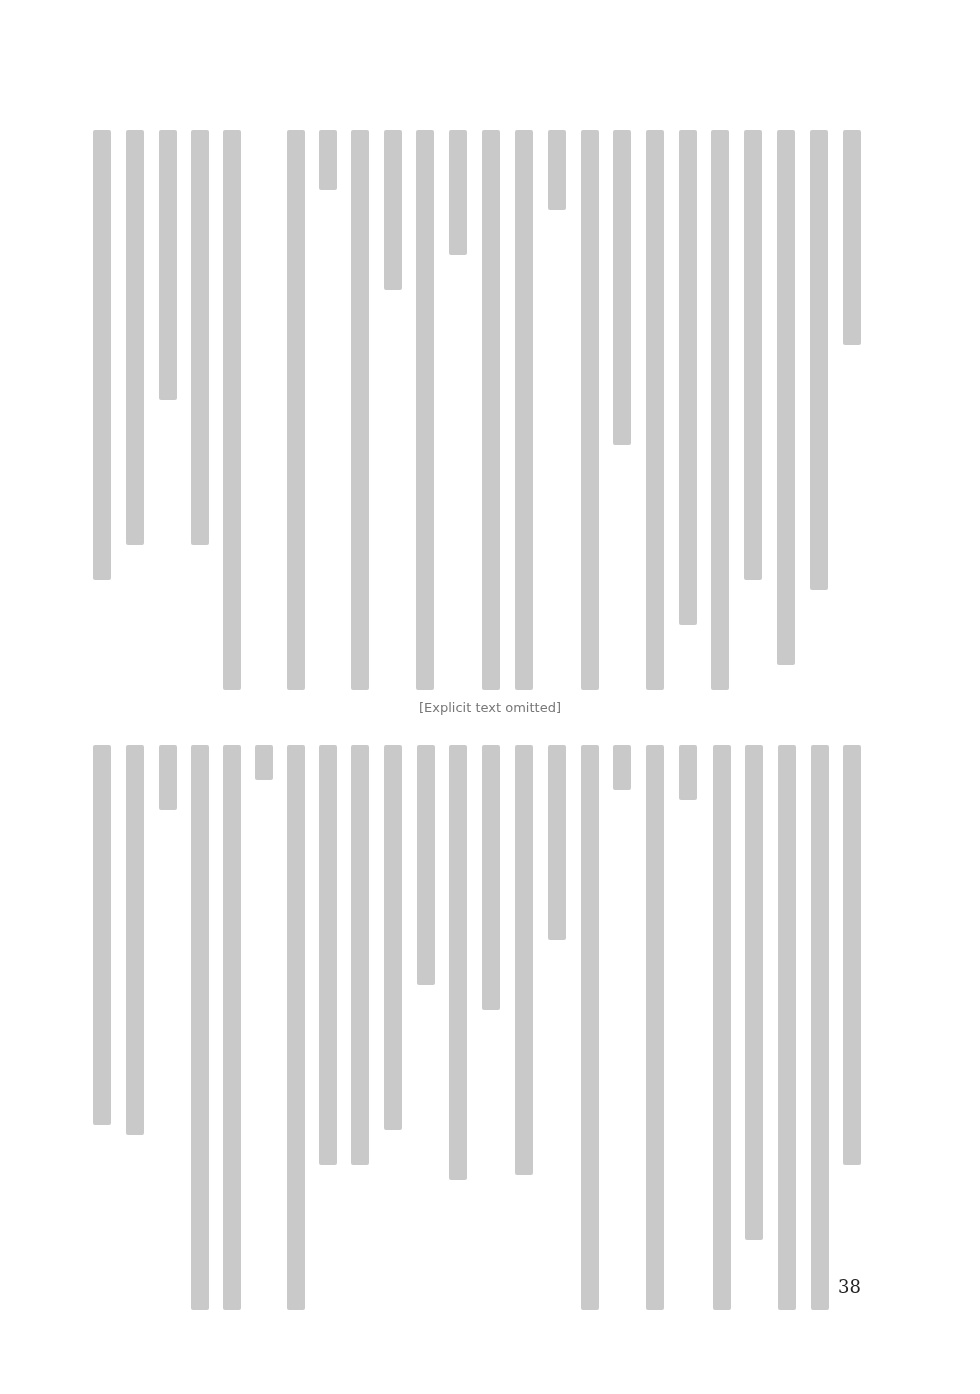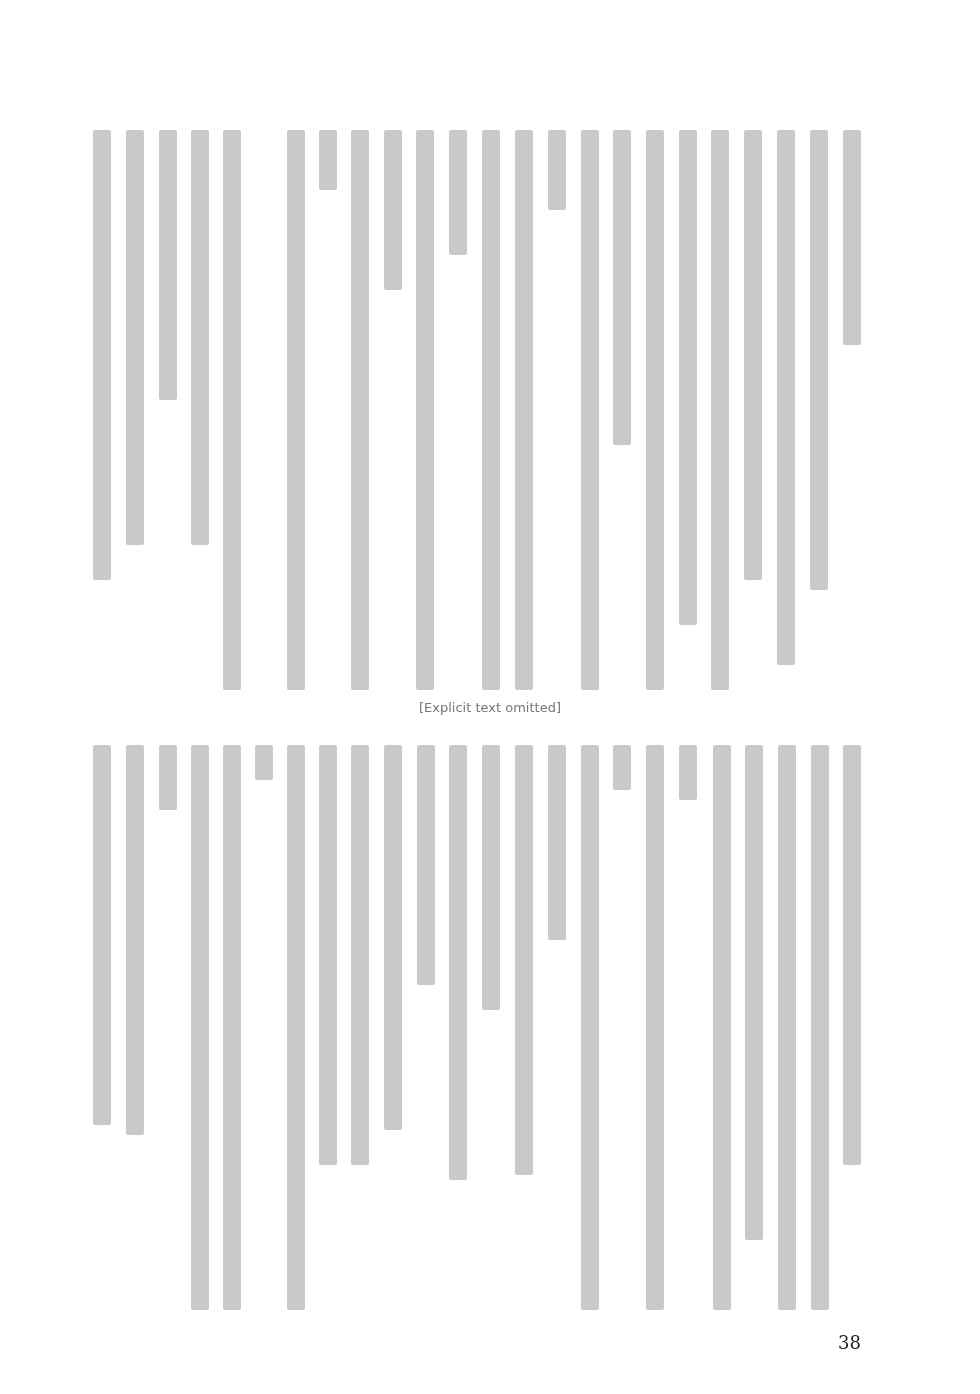--- a/index.html
+++ b/index.html
@@ -3,21 +3,21 @@
   <meta charset="utf-8">
   <style>
     html, body { margin: 0; padding: 0; background: #ffffff; }
     body { width: 980px; height: 1394px; position: relative; overflow: hidden;
            font-family: "DejaVu Serif", serif; }
     .page { position: absolute; inset: 0; background: #ffffff; border-radius: 32px; }
     .block { position: absolute; }
     .col { position: absolute; width: 18px; background: #c9c9c9; border-radius: 2px; }
     .notice { position: absolute; left: 300px; top: 700px; width: 380px; text-align: center;
               font-size: 13px; color: #777; font-family: "DejaVu Sans", sans-serif; }
-    .page-number { position: absolute; left: 838px; top: 1332px; font-size: 18px; color: #222; }
+    .page-number { position: absolute; left: 838px; top: 1276px; font-size: 18px; color: #222; }
   </style>
 </head>
 <body>
 
 <div class="page">
   <div class="block" id="top-block">
       <div class="col" style="left: 843px; top: 130px; height: 215px;"></div>
       <div class="col" style="left: 810px; top: 130px; height: 460px;"></div>
       <div class="col" style="left: 777px; top: 130px; height: 535px;"></div>
       <div class="col" style="left: 744px; top: 130px; height: 450px;"></div>

